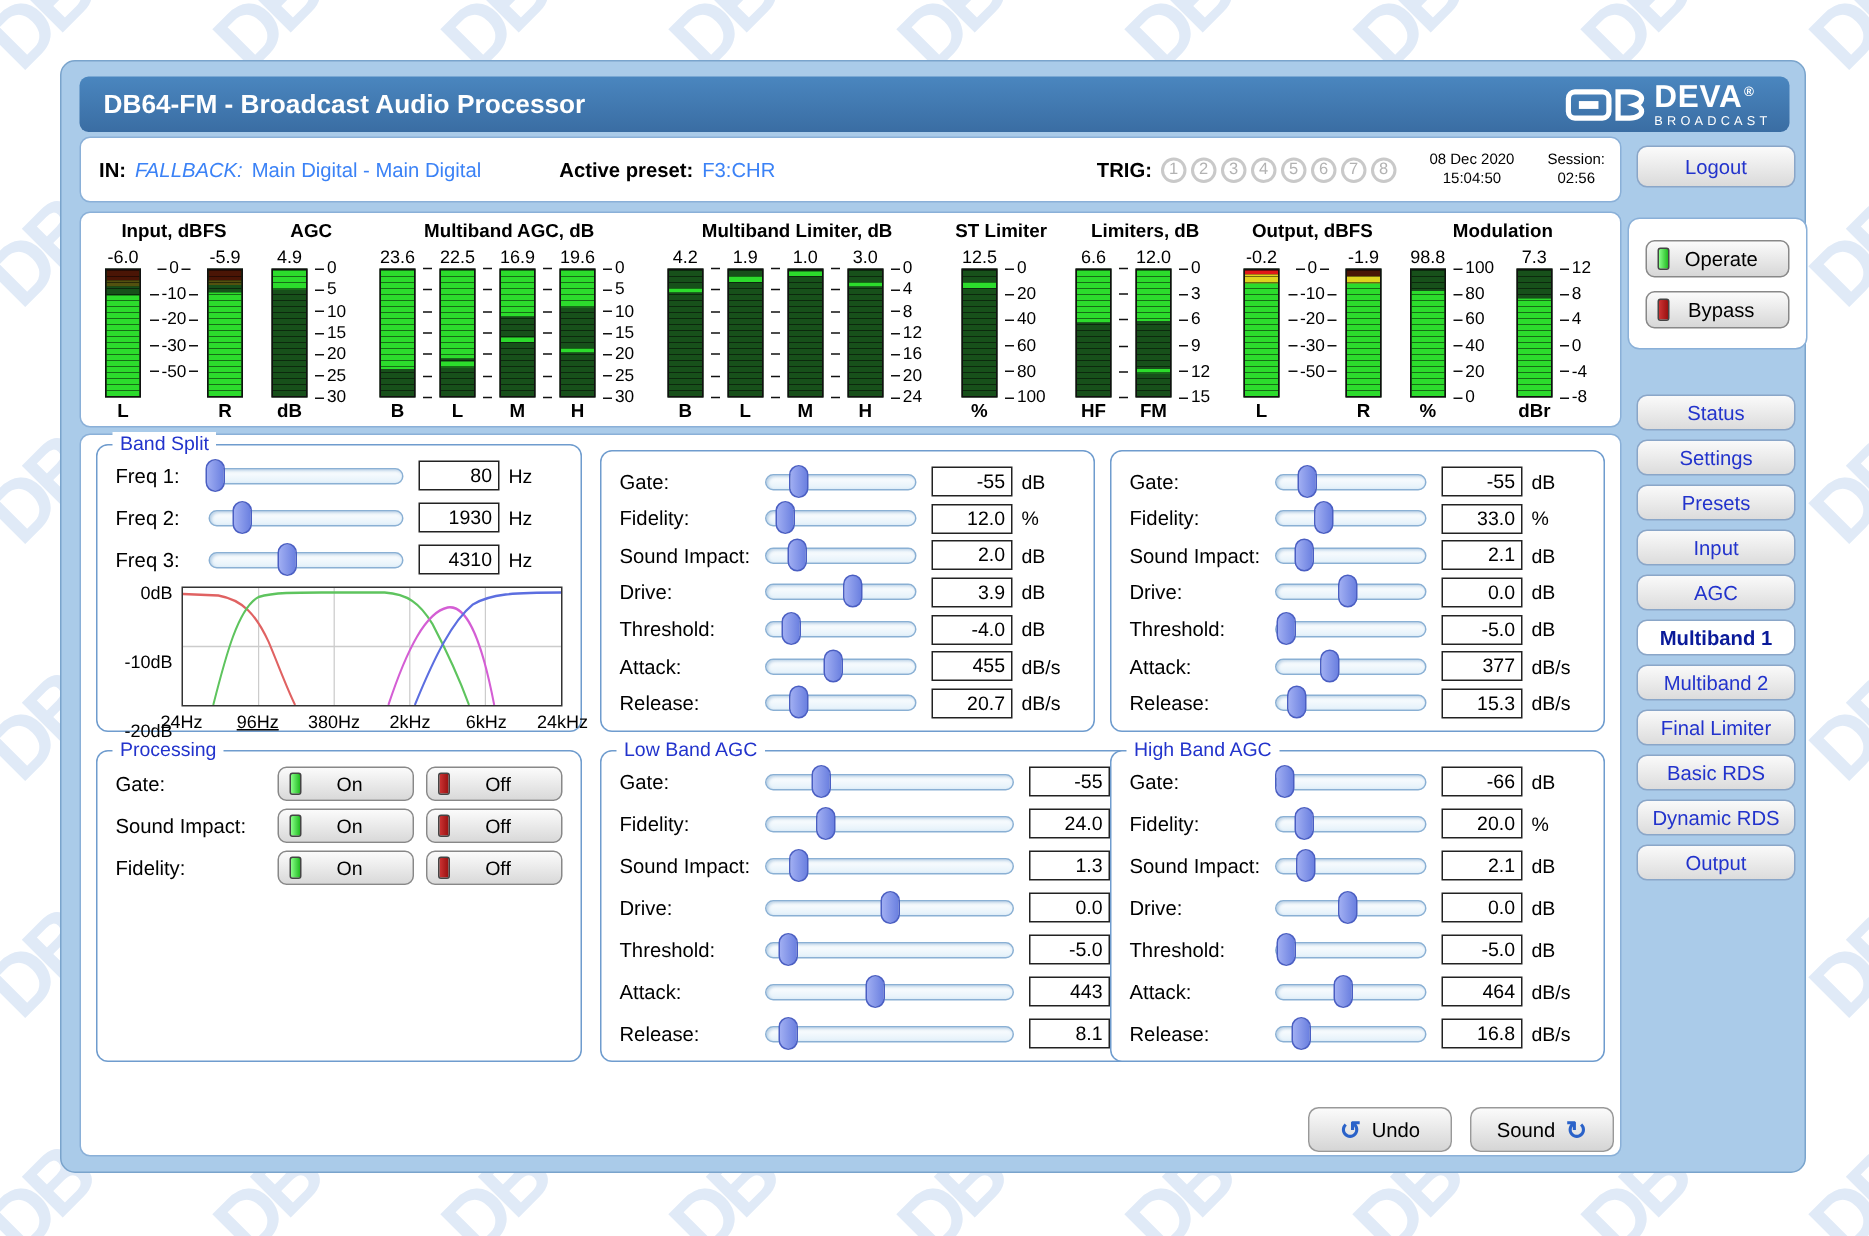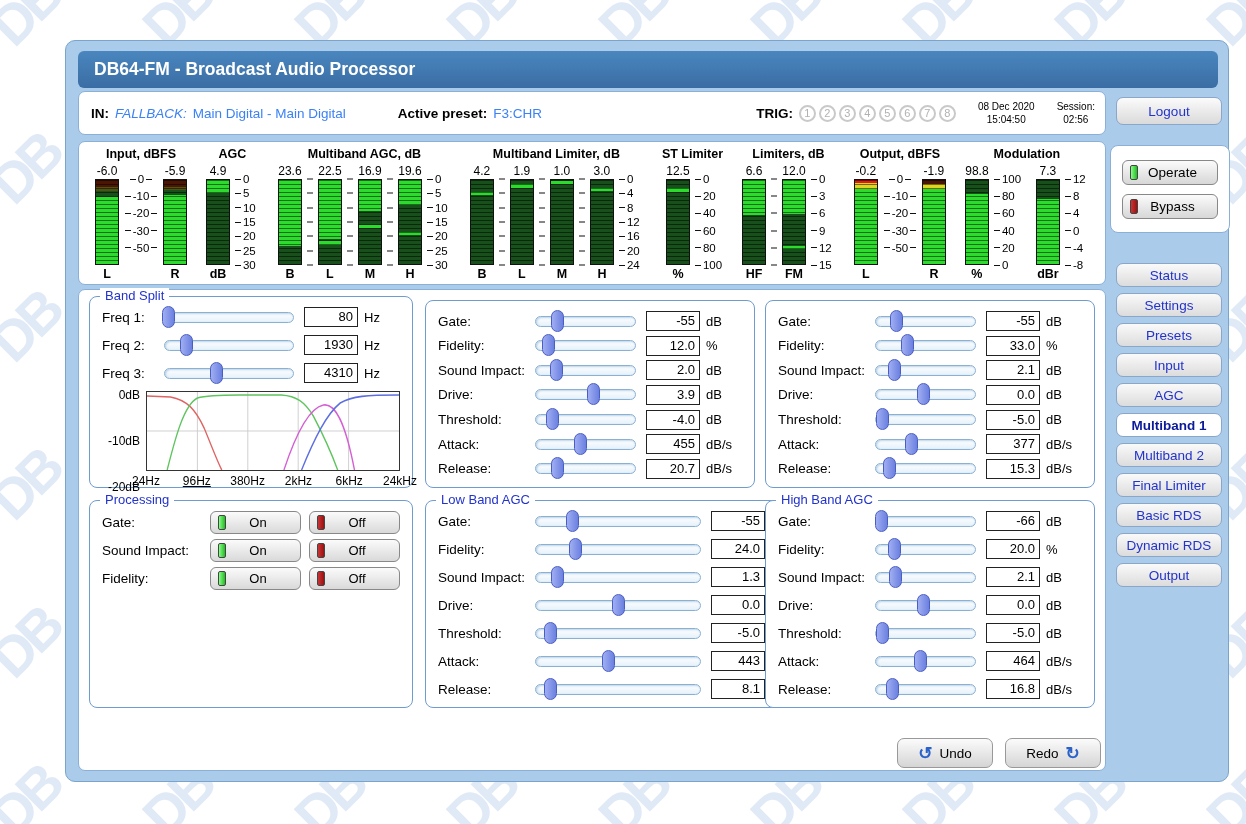--- a/index.html
+++ b/index.html
@@ -7,21 +7,21 @@
   body { position:relative; background:#ffffff; overflow:hidden;
          font-family:"Liberation Sans", sans-serif; color:#000; }
 
   
   .wm { position:absolute; z-index:0; color:#e0eaf7; font-weight:900; font-size:56px;
         letter-spacing:-5px; transform:rotate(-45deg); user-select:none; }
 
   
   .window { position:absolute; left:40px; top:40px; width:1164px; height:742px;
             background:#aacbe9; border:1px solid #7fa8cf; border:1px solid #7aa4cc;
-            border-radius:10px; z-index:1;margin-left:25px; }
+            border-radius:10px; z-index:1; }
 
   
   .titlebar { position:absolute; left:12px; top:10px; width:1140px; height:37px;
               background:linear-gradient(#4a86bf,#3a6da3); border-radius:6px;
               display:flex; align-items:center; padding:0 12px 0 16px; }
   .app-title { color:#fff; font-weight:bold; font-size:17.5px; }
   .deva-logo { margin-left:auto; display:flex; align-items:center; gap:6px; }
   .deva-text { color:#fff; line-height:1; }
   .deva-name { font-size:21px; font-weight:bold; letter-spacing:.5px; }
   .deva-name .reg { font-size:9px; vertical-align:7px; margin-left:1px; }
@@ -197,20 +197,31 @@
     <div class="wm" style="left: 750px; top: 768px;">DB</div>
     <div class="wm" style="left: 902px; top: 768px;">DB</div>
     <div class="wm" style="left: 1054px; top: 768px;">DB</div>
     <div class="wm" style="left: 1206px; top: 768px;">DB</div>
   </div>
 
 <div class="window">
 
   <div class="titlebar">
     <span class="app-title">DB64-FM - Broadcast Audio Processor</span>
+    <div class="deva-logo">
+      <svg viewBox="0 0 62 26" width="54" height="24">
+        <rect x="3" y="3" width="31" height="20" rx="5" fill="none" stroke="#fff" stroke-width="4"></rect>
+        <rect x="11" y="10" width="15" height="6" fill="#fff"></rect>
+        <path d="M41,3 h9 c6,0 9,3 9,5 c0,2.5 -2,4 -5,5 c3,1 5,2.5 5,5 c0,2 -3,5 -9,5 h-9 z" fill="none" stroke="#fff" stroke-width="4"></path>
+      </svg>
+      <div class="deva-text">
+        <div class="deva-name"><span>DEVA</span><span class="reg">®</span></div>
+        <div class="deva-sub">BROADCAST</div>
+      </div>
+    </div>
   </div>
 
   <div class="infobar">
     <span class="b">IN:</span>
     <span class="blue i sp6">FALLBACK:</span>
     <span class="blue sp6">Main Digital - Main Digital</span>
     <span class="b preset-label">Active preset:</span>
     <span class="blue sp6">F3:CHR</span>
     <span class="b trig-label">TRIG:</span>
     <div id="trig-row">
@@ -1312,17 +1323,17 @@
             <span class="unit">dB/s</span>
           </div>
         </div>
       </div>
 
     <button class="ur-btn" id="undo">
         <span class="ur-icon">↺</span>
         <span>Undo</span>
       </button>
     <button class="ur-btn" id="redo">
-        <span>Redo</span>
+        <span>Sound</span>
         <span class="ur-icon">↻</span>
       </button>
   </div>
 </div>
 
 </body></html>

